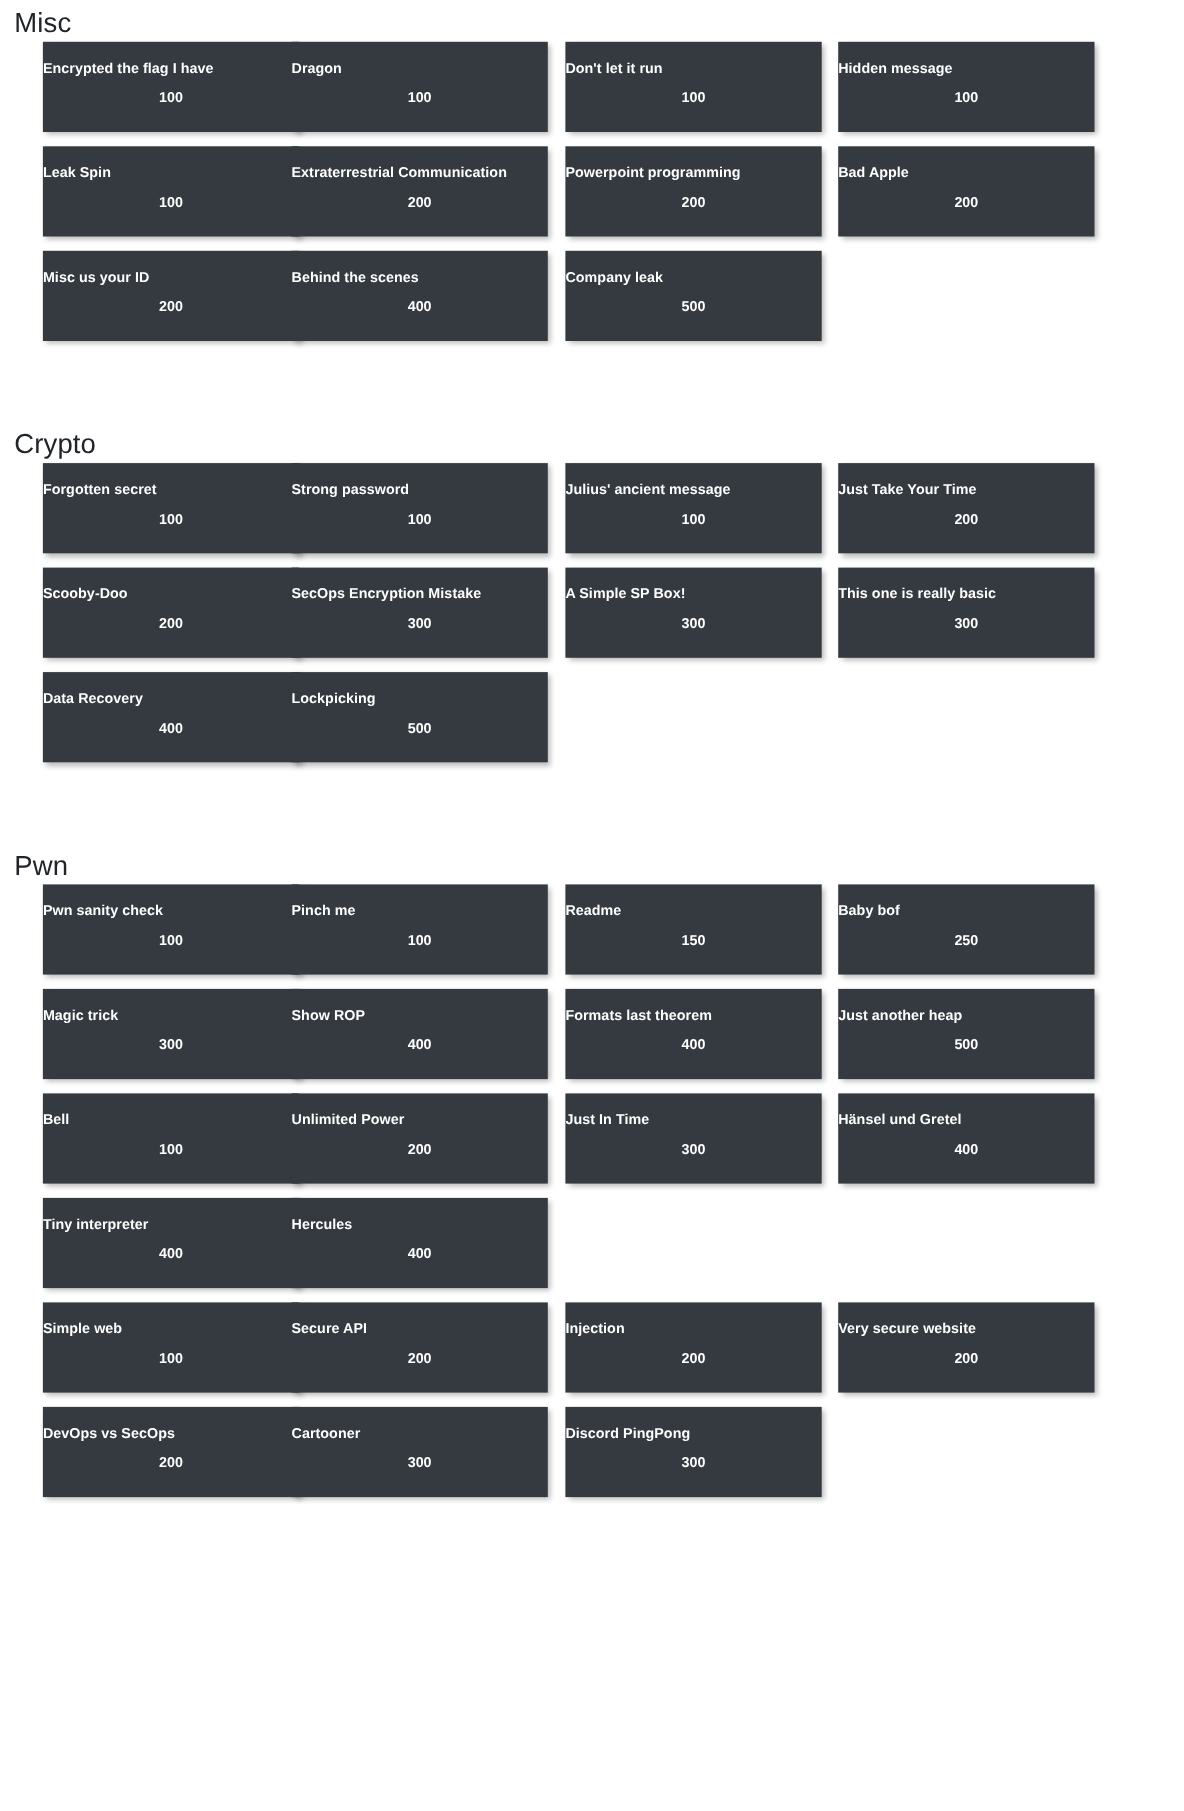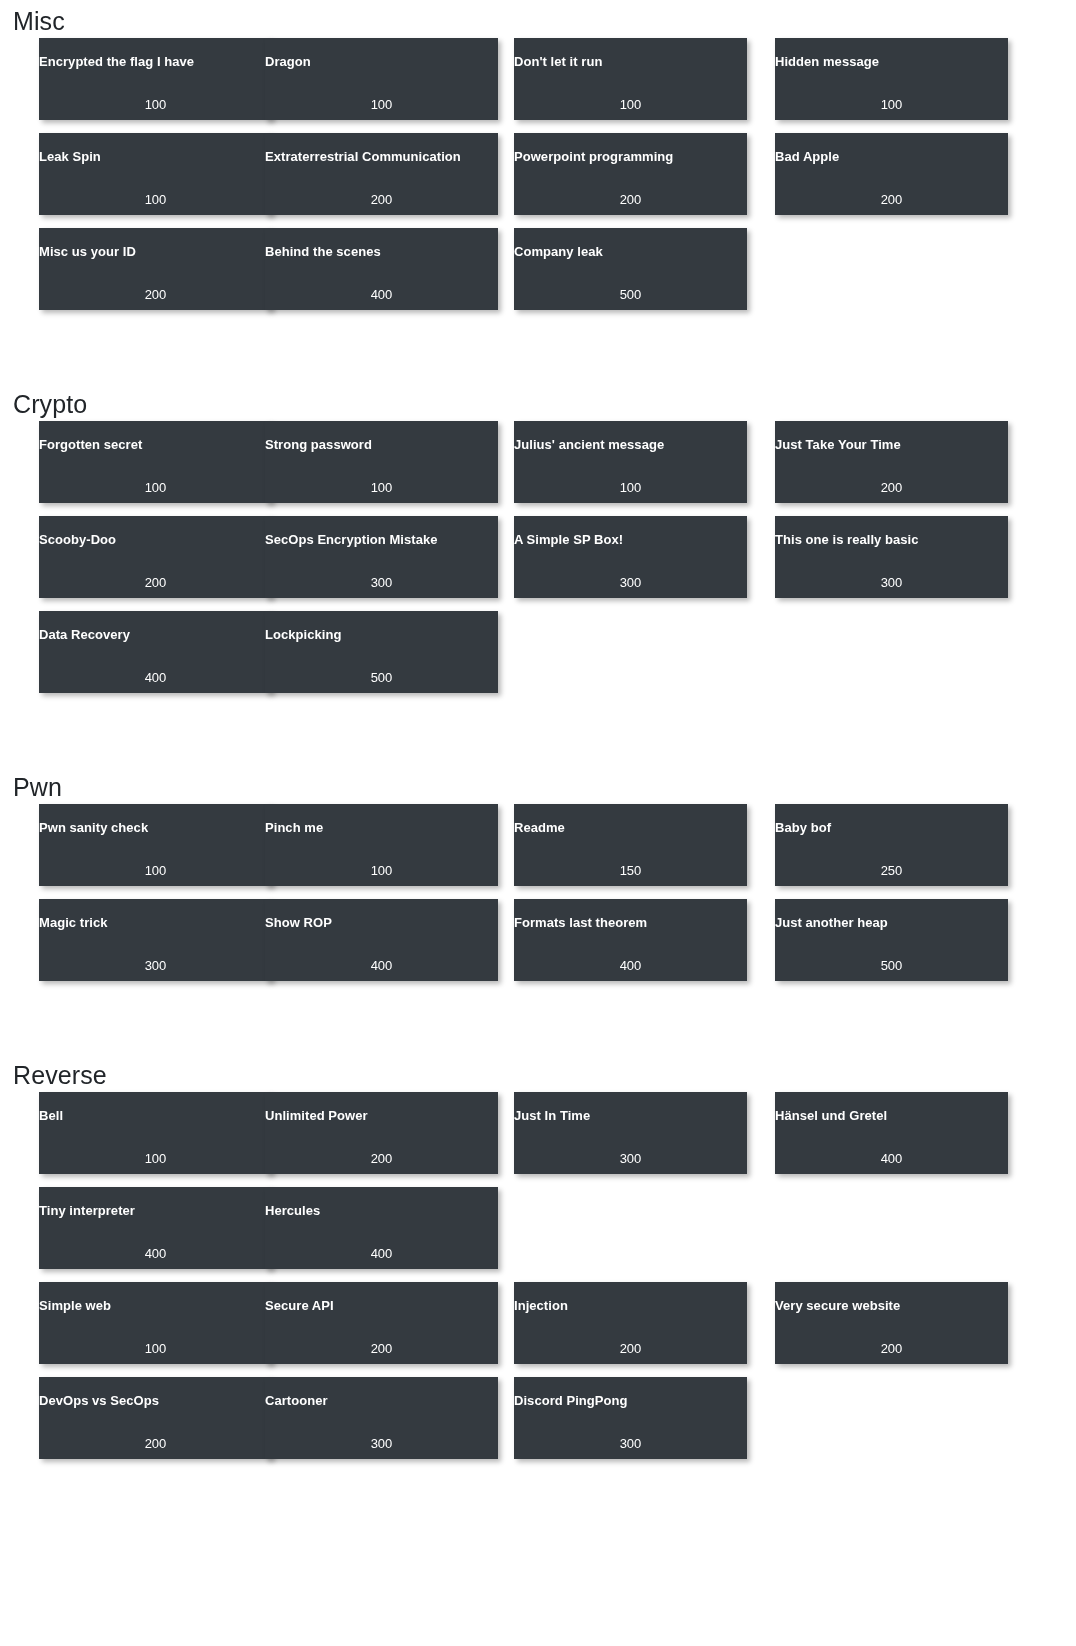--- a/index.html
+++ b/index.html
@@ -54,21 +54,21 @@
 
   .card-slot {
     width: 249px;
     padding: 0 0 0 39px;
     margin: 0;
   }
   
   .card-slot:nth-child(4n+1) { padding-left: 39px; width: 249px; }
   .card-slot:nth-child(4n+2) { padding-left: 16px; width: 249px; }
   .card-slot:nth-child(4n+3) { padding-left: 16px; width: 249px; }
-  .card-slot:nth-child(4n+4) { padding-left: 28px; width: 249px; }
+  .card-slot:nth-child(4n+4) { padding-left: 15px; width: 249px; }
 
   .card {
     background: #343a40;
     width: 233px;
     height: 82px;
     margin: 0 0 13px 0;
     display: flex;
     flex-direction: column;
     align-items: center;
     justify-content: flex-start;
@@ -87,23 +87,23 @@
     letter-spacing: 0.05px;
     white-space: nowrap;
     text-align: left;
     width: 233px;
     overflow: hidden;
   }
 
   .card-points {
     color: #ffffff;
     font-size: 13px;
-    font-weight: normal;
+    font-weight: bold;
     line-height: 15px;
-    margin-top: 28px;
+    margin-top: 12px;
   }
 </style>
 </head>
 <body>
 
 <div class="board">
 
 <section class="category cat-misc">
       <h2 class="category-title">Misc</h2>
       <div class="card-grid">
@@ -287,21 +287,20 @@
         </div>
         <div class="card-slot">
           <div class="card">
             <div class="card-title">Just another heap</div>
             <div class="card-points">500</div>
           </div>
         </div>
       </div>
     </section>
     <section class="category cat-reverse">
-      <h2 class="category-title">Reverse</h2>
       <div class="card-grid">
         <div class="card-slot">
           <div class="card">
             <div class="card-title">Bell</div>
             <div class="card-points">100</div>
           </div>
         </div>
         <div class="card-slot">
           <div class="card">
             <div class="card-title">Unlimited Power</div>

